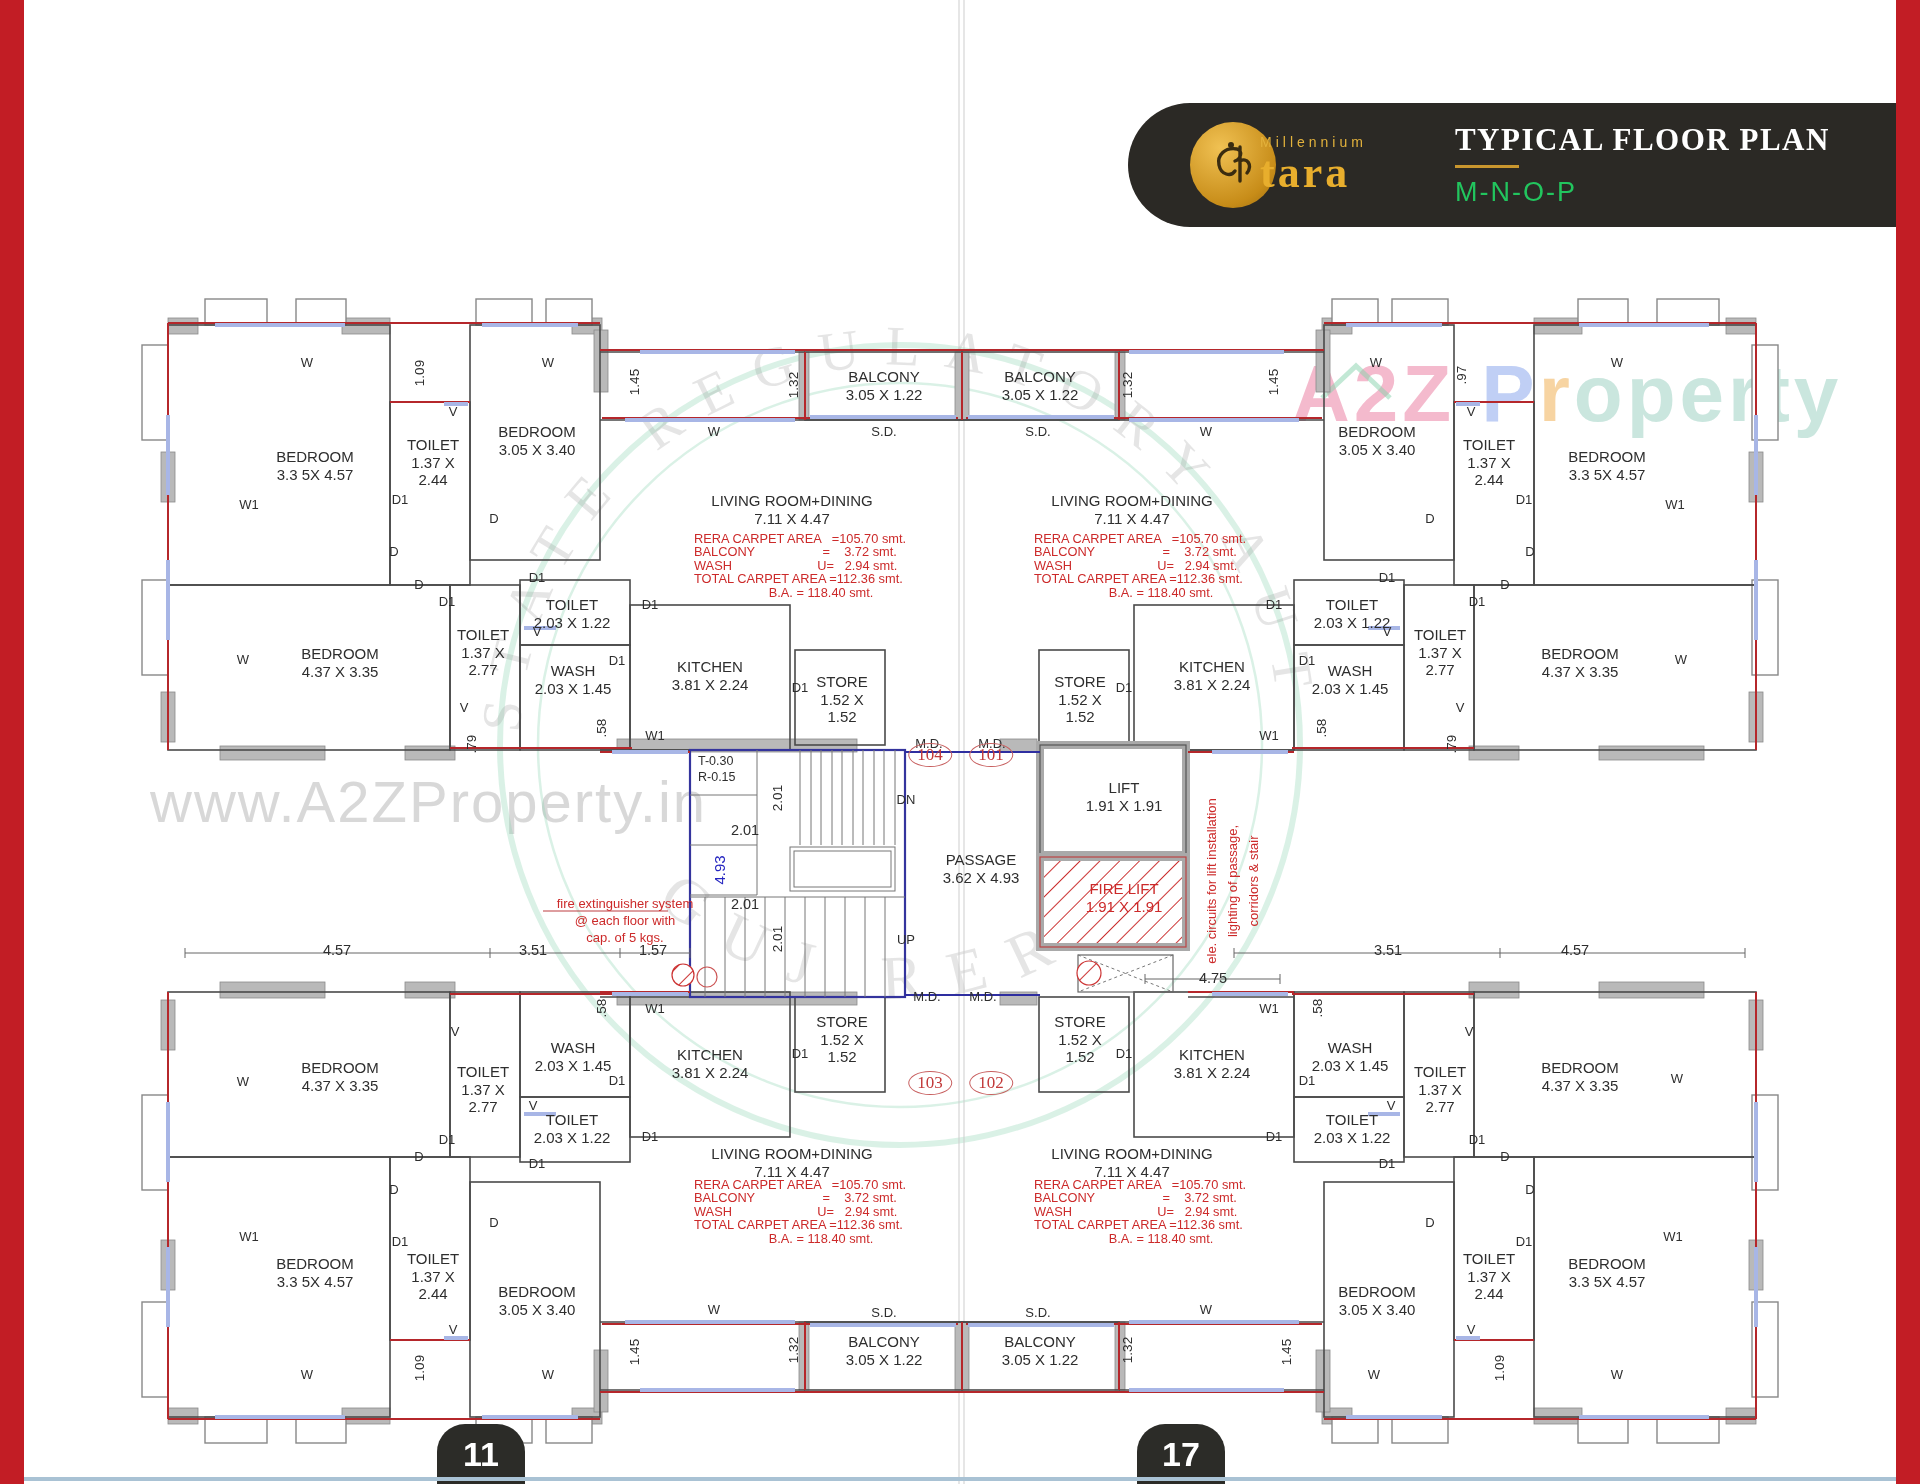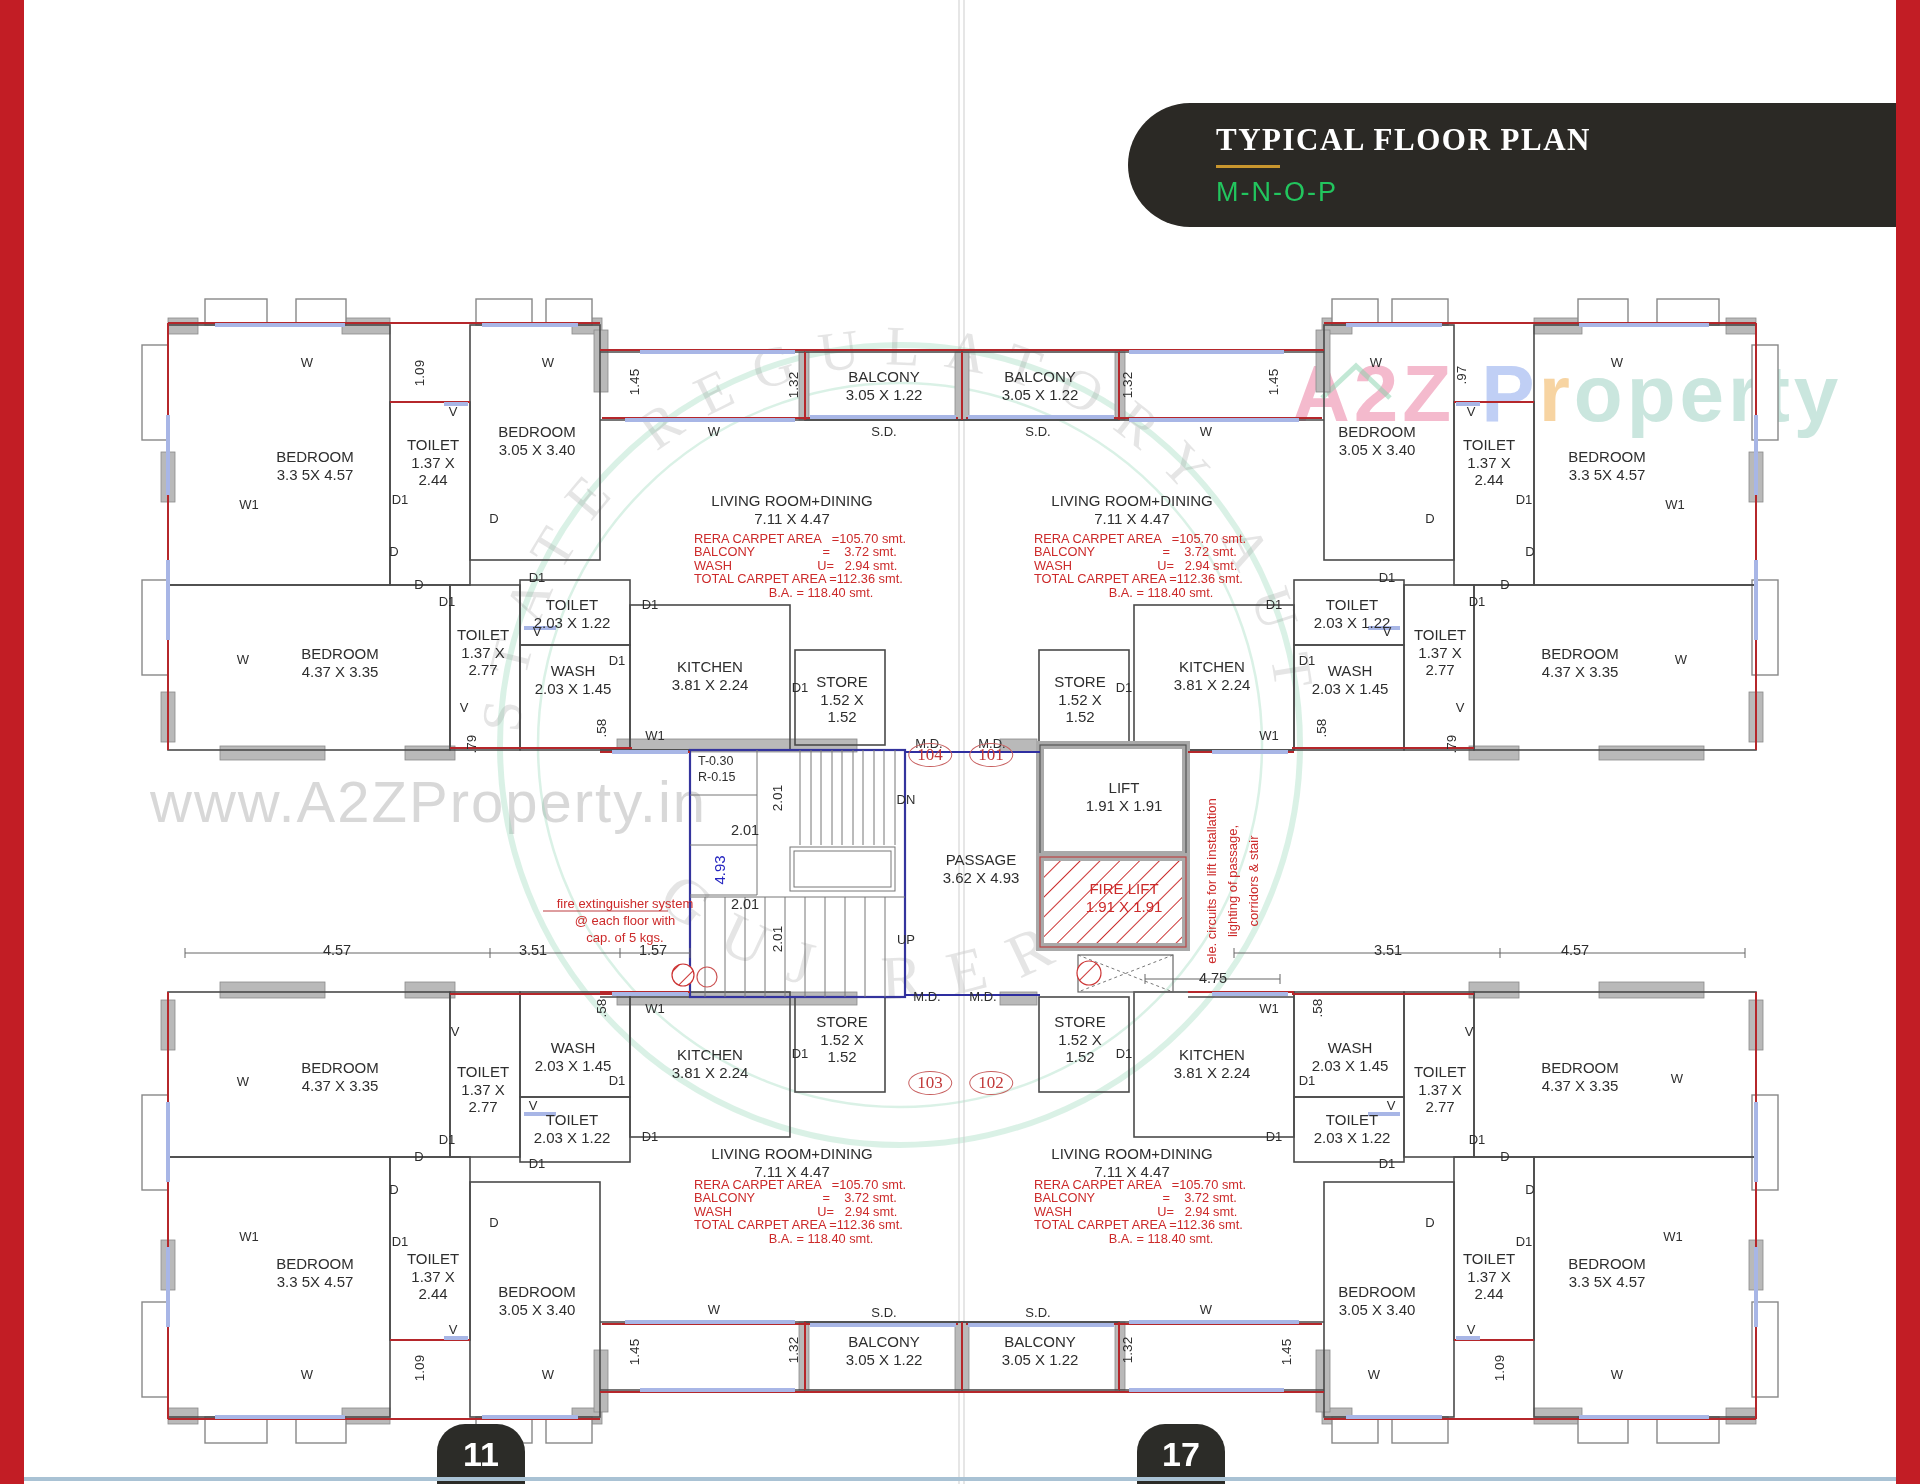--- a/index.html
+++ b/index.html
@@ -514,20 +514,33 @@
 WASH                        U=   2.94 smt.
 TOTAL CARPET AREA =112.36 smt.
                      B.A. = 118.40 smt.</div>
       <div class="lbl o" style="left: 930px; top: 707px;">104</div>
       <div class="lbl o" style="left: 991px; top: 707px;">101</div>
       <div class="lbl o" style="left: 930px; top: 1035px;">103</div>
       <div class="lbl o" style="left: 991px; top: 1035px;">102</div>
     </div>
 
   <div class="header">
+    <div class="logo">
+      <div class="logo-disc">
+        <svg width="52" height="52" viewBox="0 0 52 52">
+          <path d="M30,10 C18,8 10,16 12,26 C14,36 24,38 28,32 M30,10 C36,12 34,20 28,22
+                   M33,8 V42 M33,22 C40,18 46,26 40,34" fill="none" stroke="#3a2c10" stroke-width="3.4" stroke-linecap="round"></path>
+          <circle cx="24" cy="6" r="3" fill="#3a2c10"></circle>
+        </svg>
+      </div>
+      <div class="logo-text">
+        <div class="brand-top">Millennium</div>
+        <div class="brand-name">tara</div>
+      </div>
+    </div>
     <div class="titleblock">
       <div class="hdr-title">TYPICAL FLOOR PLAN</div>
       <div class="gold-rule"></div>
       <div class="hdr-sub">M-N-O-P</div>
     </div>
   </div>
 
   <div class="badge" style="left:437px;">11</div>
   <div class="badge" style="left:1137px;">17</div>
 

